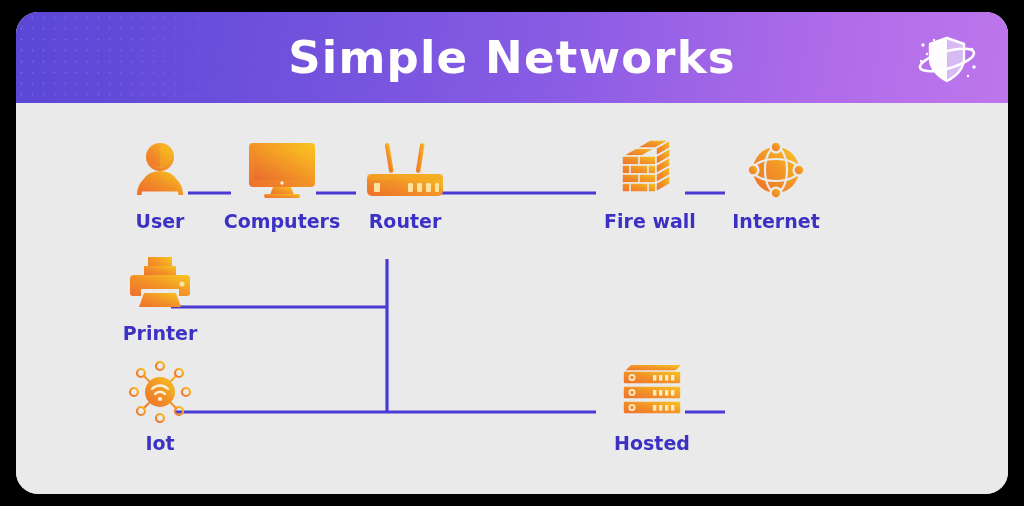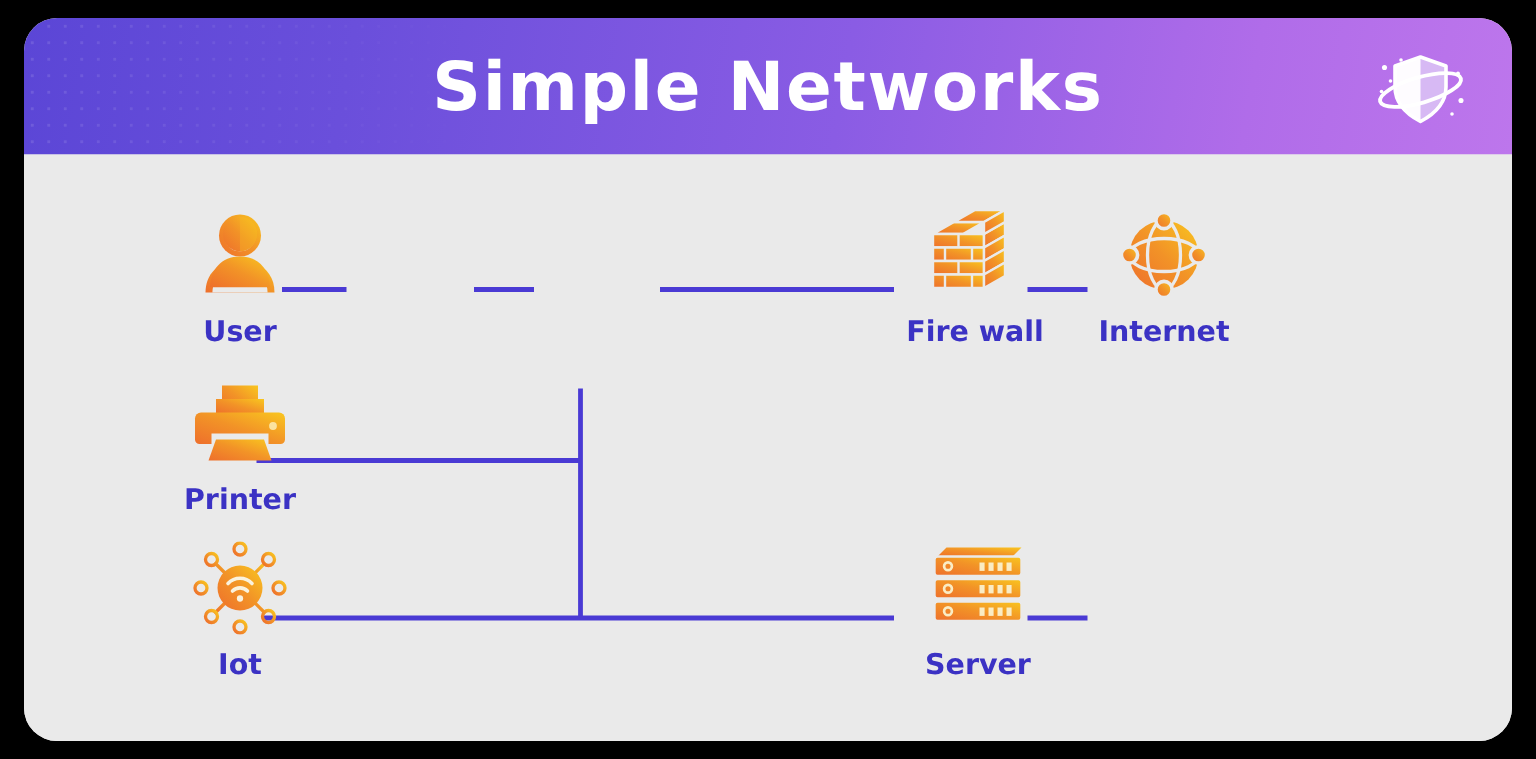--- a/index.html
+++ b/index.html
@@ -179,21 +179,49 @@
             <circle cx="27" cy="16" r="10.5" fill="#eaeaea"></circle>
             <path d="M27 36.5 C15.5 36.5 9 43.5 8.6 54 L45.4 54 C45 43.5 38.5 36.5 27 36.5 Z" fill="#eaeaea"></path>
             <circle cx="27" cy="15" r="11.5" fill="url(#og)"></circle>
             <path d="M27 30 C14.5 30 7.5 38.5 7 50.5 L47 50.5 C46.5 38.5 39.5 30 27 30 Z" fill="url(#og)"></path>
             <path d="M27 26.5 a11.5 11.5 0 0 0 0 -23 Z" fill="#f7bb22" opacity="0.35"></path>
           </svg>
         </div>
         <div class="label">User</div>
       </div>
 
-
+      <div class="node" style="left:206px; top:36px;">
+        <div class="glyph">
+          <svg width="74" height="58" viewBox="0 0 74 58">
+            <rect x="4" y="2" width="66" height="44" rx="4" fill="url(#og)"></rect>
+            <rect x="9" y="7" width="56" height="32" rx="2" fill="url(#og2)"></rect>
+            <circle cx="37" cy="42" r="1.7" fill="#f6f0e0"></circle>
+            <path d="M28 46 h18 l3 8 h-24 Z" fill="url(#og)"></path>
+            <rect x="19" y="53" width="36" height="4" rx="2" fill="url(#og)"></rect>
+          </svg>
+        </div>
+        <div class="label">Computers</div>
+      </div>
+
+      <div class="node" style="left:329px; top:36px;">
+        <div class="glyph">
+          <svg width="86" height="58" viewBox="0 0 86 58">
+            <rect x="25" y="2" width="4.5" height="30" rx="2.2" fill="url(#og)" transform="rotate(-9 27 17)"></rect>
+            <rect x="56" y="2" width="4.5" height="30" rx="2.2" fill="url(#og)" transform="rotate(9 58 17)"></rect>
+            <path d="M10 33 h66 a5 5 0 0 1 5 5 v12 a5 5 0 0 1 -5 5 h-66 a5 5 0 0 1 -5 -5 v-12 a5 5 0 0 1 5 -5 Z" fill="url(#og)"></path>
+            <rect x="5" y="33" width="76" height="6" rx="3" fill="#f3a522" opacity=".55"></rect>
+            <rect x="12" y="42" width="6" height="9" rx="1.2" fill="#fbe3a0"></rect>
+            <rect x="46" y="42" width="5" height="9" rx="1.2" fill="#fbe3a0"></rect>
+            <rect x="55" y="42" width="5" height="9" rx="1.2" fill="#fbe3a0"></rect>
+            <rect x="64" y="42" width="5" height="9" rx="1.2" fill="#fbe3a0"></rect>
+            <rect x="73" y="42" width="4" height="9" rx="1.2" fill="#fbe3a0"></rect>
+          </svg>
+        </div>
+        <div class="label">Router</div>
+      </div>
 
       <div class="node" style="left:574px; top:36px;">
         <div class="glyph">
           <svg width="64" height="60" viewBox="0 0 64 60">
             <g fill="url(#og)" stroke="#eaeaea" stroke-width="1.6">
               <path d="M4 16 l14 -8 l20 0 l-14 8 Z"></path>
               <path d="M24 8  l20 0  l14 -6 l-20 0 Z" opacity="0"></path>
               <path d="M4 16 h34 v9 H4 Z"></path>
               <path d="M38 16 l14 -8 v9 l-14 8 Z"></path>
               <path d="M4 25 h34 v9 H4 Z"></path>
@@ -308,19 +336,19 @@
                 <rect x="42" y="27" width="3.4" height="5.6"></rect>
               <rect x="48" y="27" width="3.4" height="5.6"></rect>
                 <rect x="54" y="27" width="3.4" height="5.6"></rect>
               <rect x="36" y="42" width="3.4" height="5.6"></rect>
                 <rect x="42" y="42" width="3.4" height="5.6"></rect>
               <rect x="48" y="42" width="3.4" height="5.6"></rect>
                 <rect x="54" y="42" width="3.4" height="5.6"></rect>
             </g>
           </svg>
         </div>
-        <div class="label">Server</div>
+        <div class="label">Hosted</div>
       </div>
 
 
     </div>
   </div>
 </div>
 
 </body></html>

